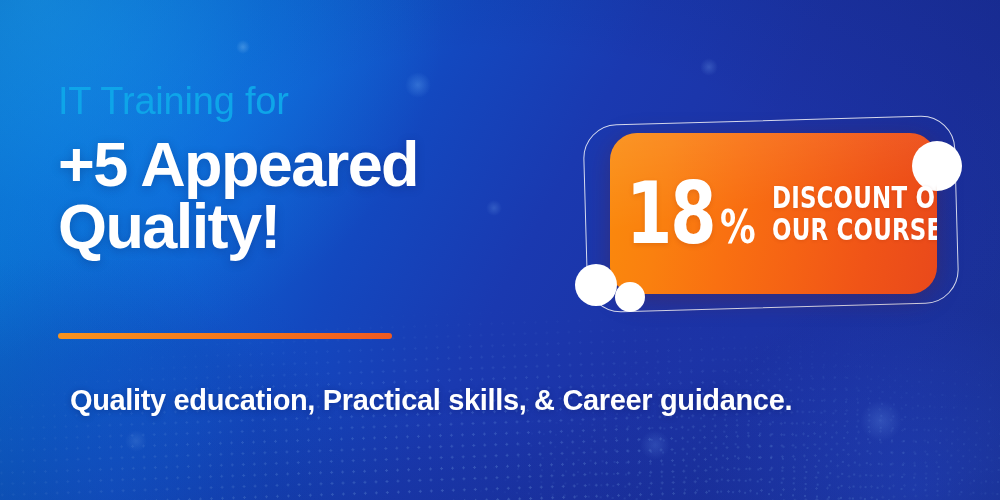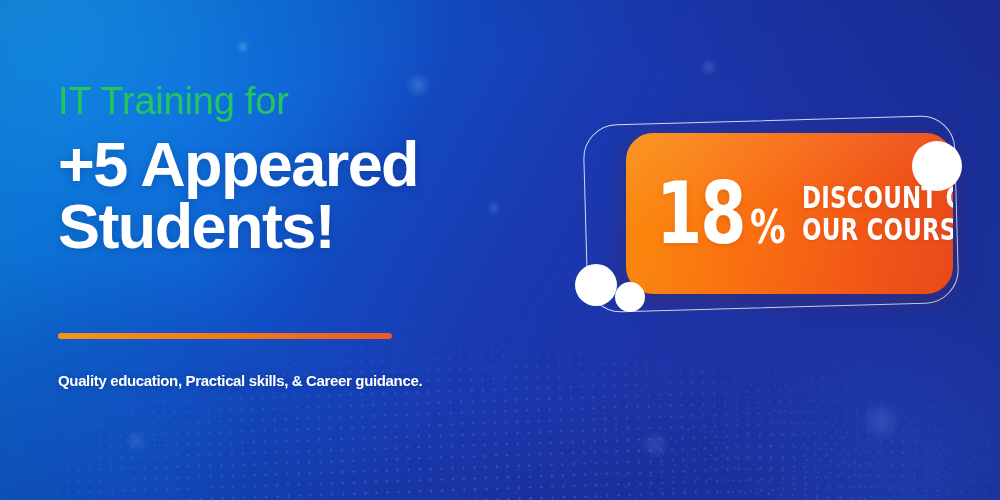--- a/index.html
+++ b/index.html
@@ -108,21 +108,21 @@
   .content-left {
     position: absolute;
     left: 58px;
     top: 82px;
     width: 500px;
   }
   .eyebrow {
     font-size: 38px;
     line-height: 1.05;
     font-weight: 300;
-    color: #22c55e;
+    color: #0ea5e9;
     letter-spacing: -0.2px;
     margin: 0;
     white-space: nowrap;
   }
   .headline {
     margin: 11px 0 0 0;
     font-size: 63px;
     line-height: 0.99;
     font-weight: 700;
     color: #ffffff;
@@ -137,22 +137,22 @@
     top: 333px;
     width: 334px;
     height: 6px;
     border-radius: 3px;
     background: linear-gradient(90deg, #f7931e 0%, #f4761b 55%, #ef5a21 100%);
   }
   .subtitle {
     position: absolute;
     left: 58px;
     top: 372px;
-    margin: 0;
-    font-size: 15px;
+    margin: 12px;
+    font-size: 29px;
     font-weight: 700;
     color: #ffffff;
     letter-spacing: -0.35px;
     white-space: nowrap;
     text-shadow: 0 1px 6px rgba(5,20,80,0.3);
   }
 
   
   .badge-wrap {
     position: absolute;
@@ -181,23 +181,22 @@
     background: linear-gradient(100deg,
         #fa8a0c 0%,
         #fa800f 18%,
         #f97011 38%,
         #f56214 58%,
         #f05417 78%,
         #e9491b 100%);
     box-shadow: 0 6px 26px rgba(120,30,0,0.28);
     display: flex;
     align-items: center;
-    padding: 0 18px 0 30px;
+    padding: 0 18px 0 16px;
     overflow: hidden;
-    margin-left: 16px;
   }
   .badge-box::after {
     content: "";
     position: absolute;
     inset: 0;
     border-radius: 27px;
     background: linear-gradient(170deg, rgba(255,255,255,0.10) 0%, rgba(255,255,255,0) 45%);
     pointer-events: none;
   }
 
@@ -283,21 +282,21 @@
               background:radial-gradient(circle,rgba(130,185,255,0.22) 0%,rgba(130,185,255,0) 70%);"></div>
   <div class="bokeh" style="left:486px; top:200px; width:16px; height:16px;
               background:radial-gradient(circle,rgba(150,205,255,0.20) 0%,rgba(150,205,255,0) 70%);"></div>
 
   <div class="bg-vignette"></div>
 
   <div class="content-left">
     <p class="eyebrow">IT Training for</p>
     <h1 class="headline">
       <span class="l1">+5 Appeared</span>
-      <span class="l2">Students!</span>
+      <span class="l2">Quality!</span>
     </h1>
   </div>
 
   <div class="divider"></div>
 
   <p class="subtitle">Quality education, Practical skills, &amp; Career guidance.</p>
 
   <div class="badge-wrap">
     <div class="badge-outline"></div>
 

